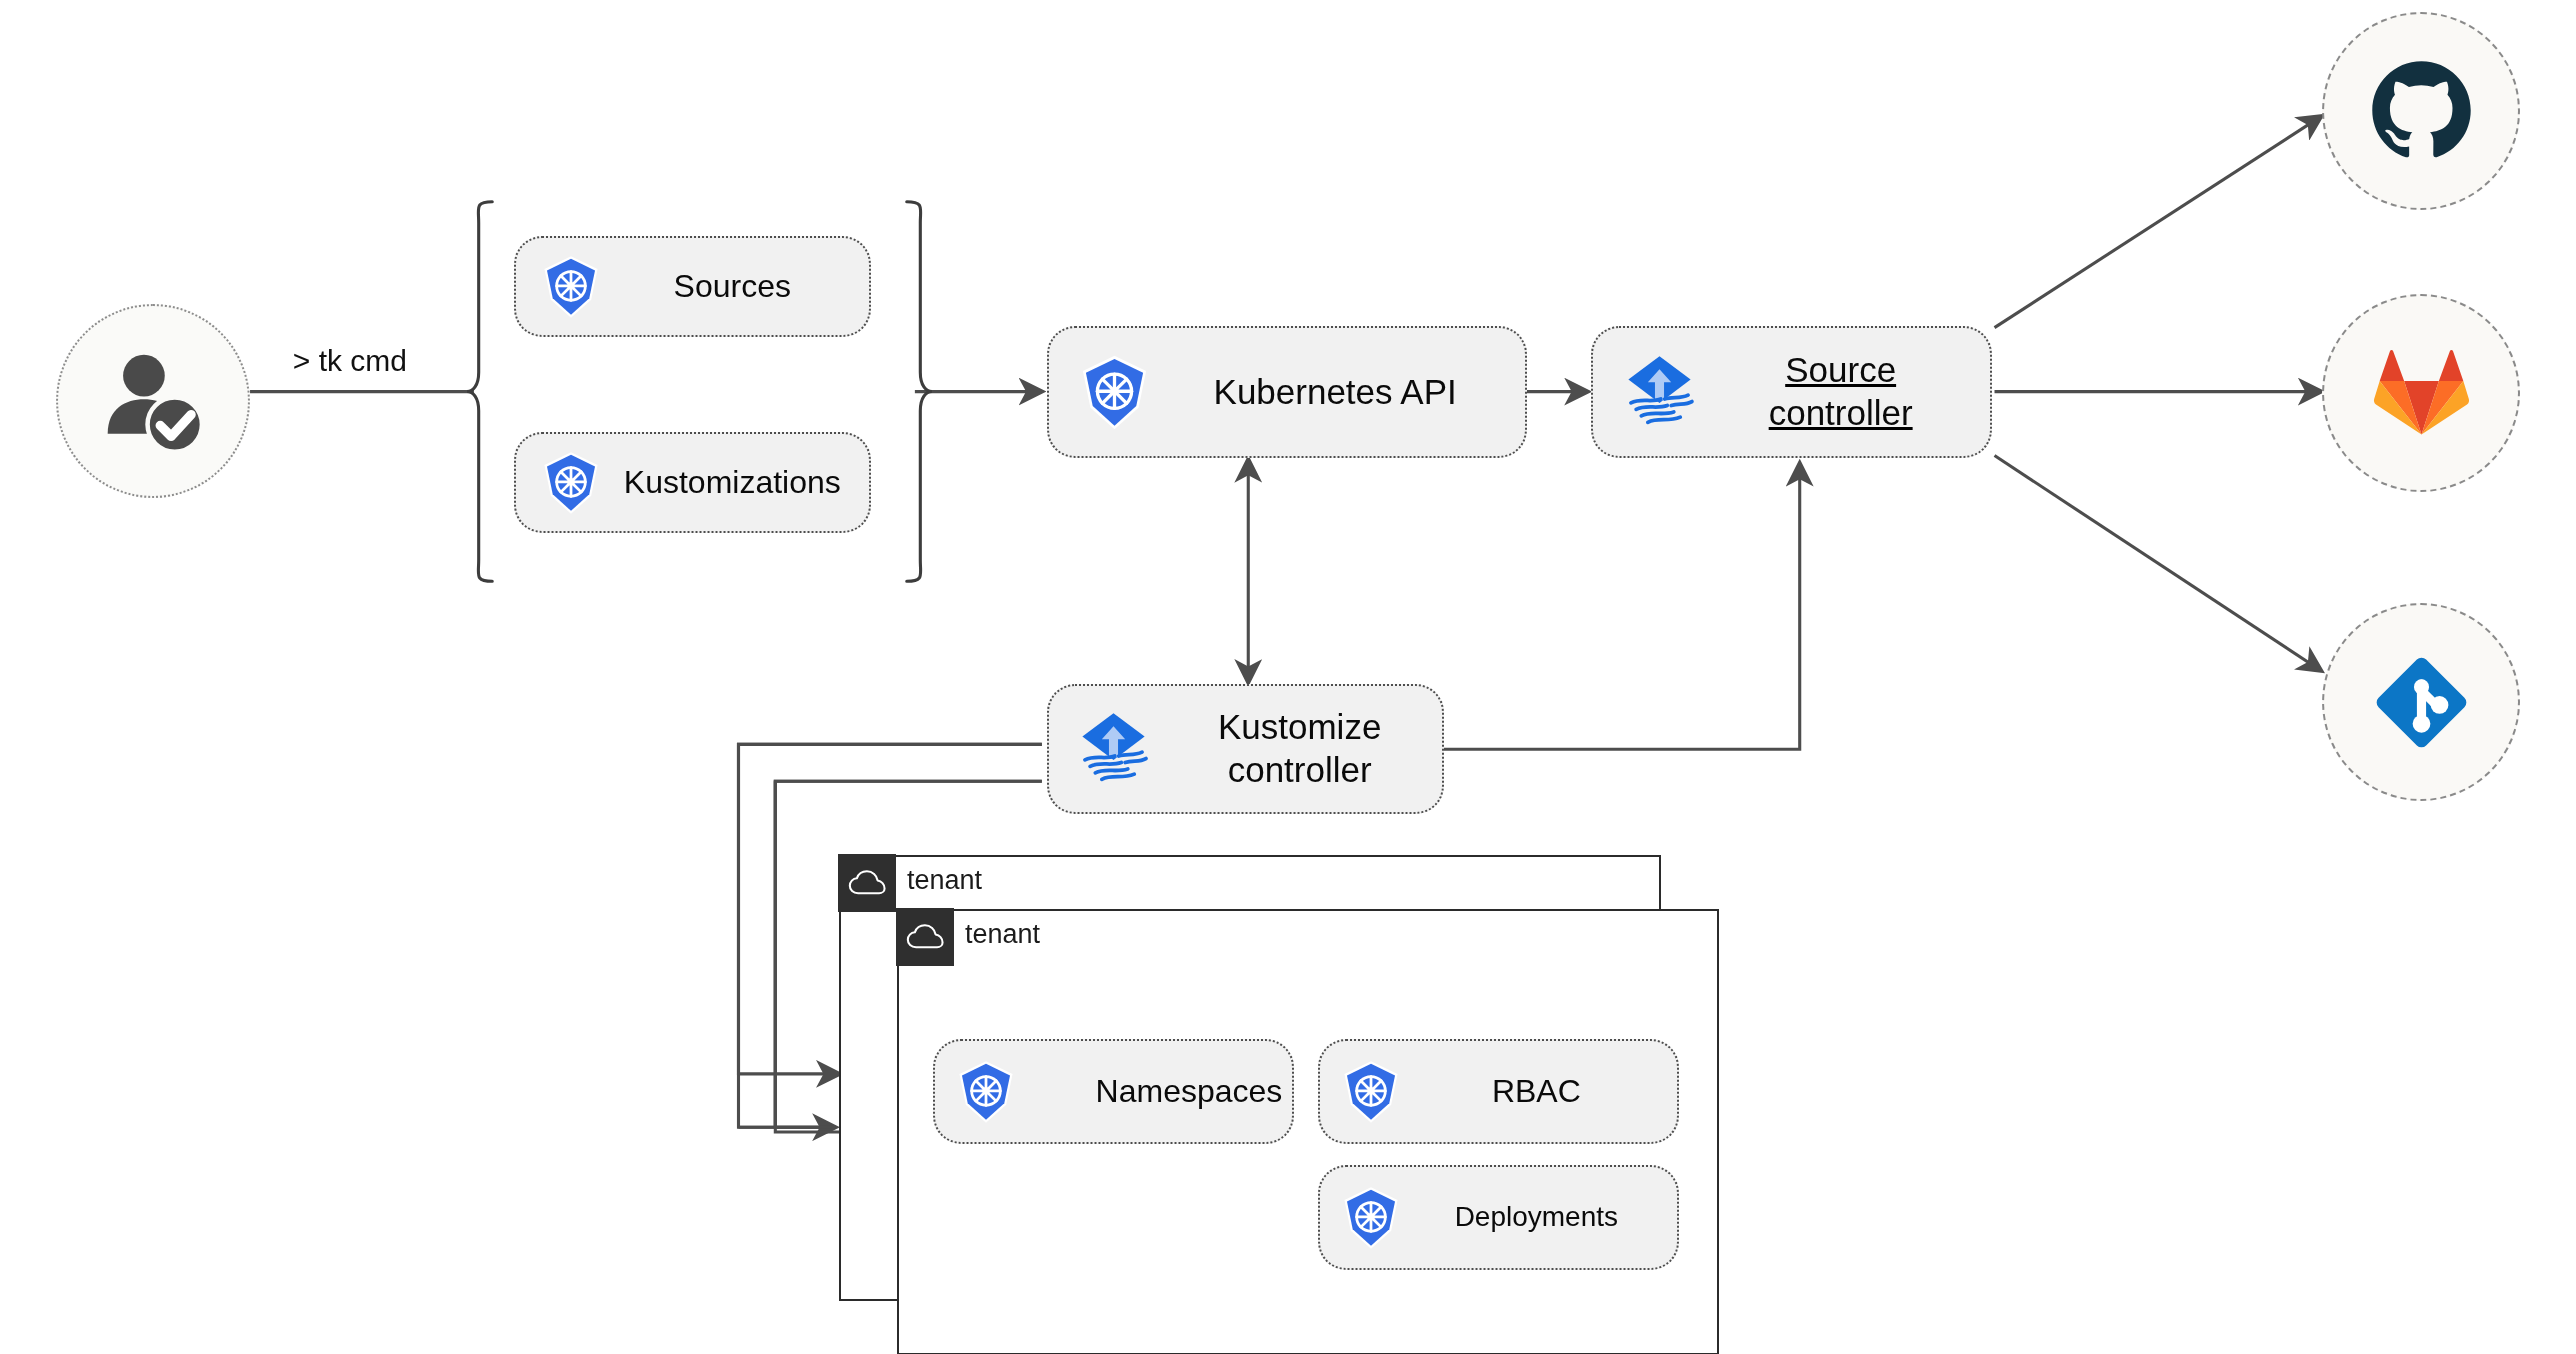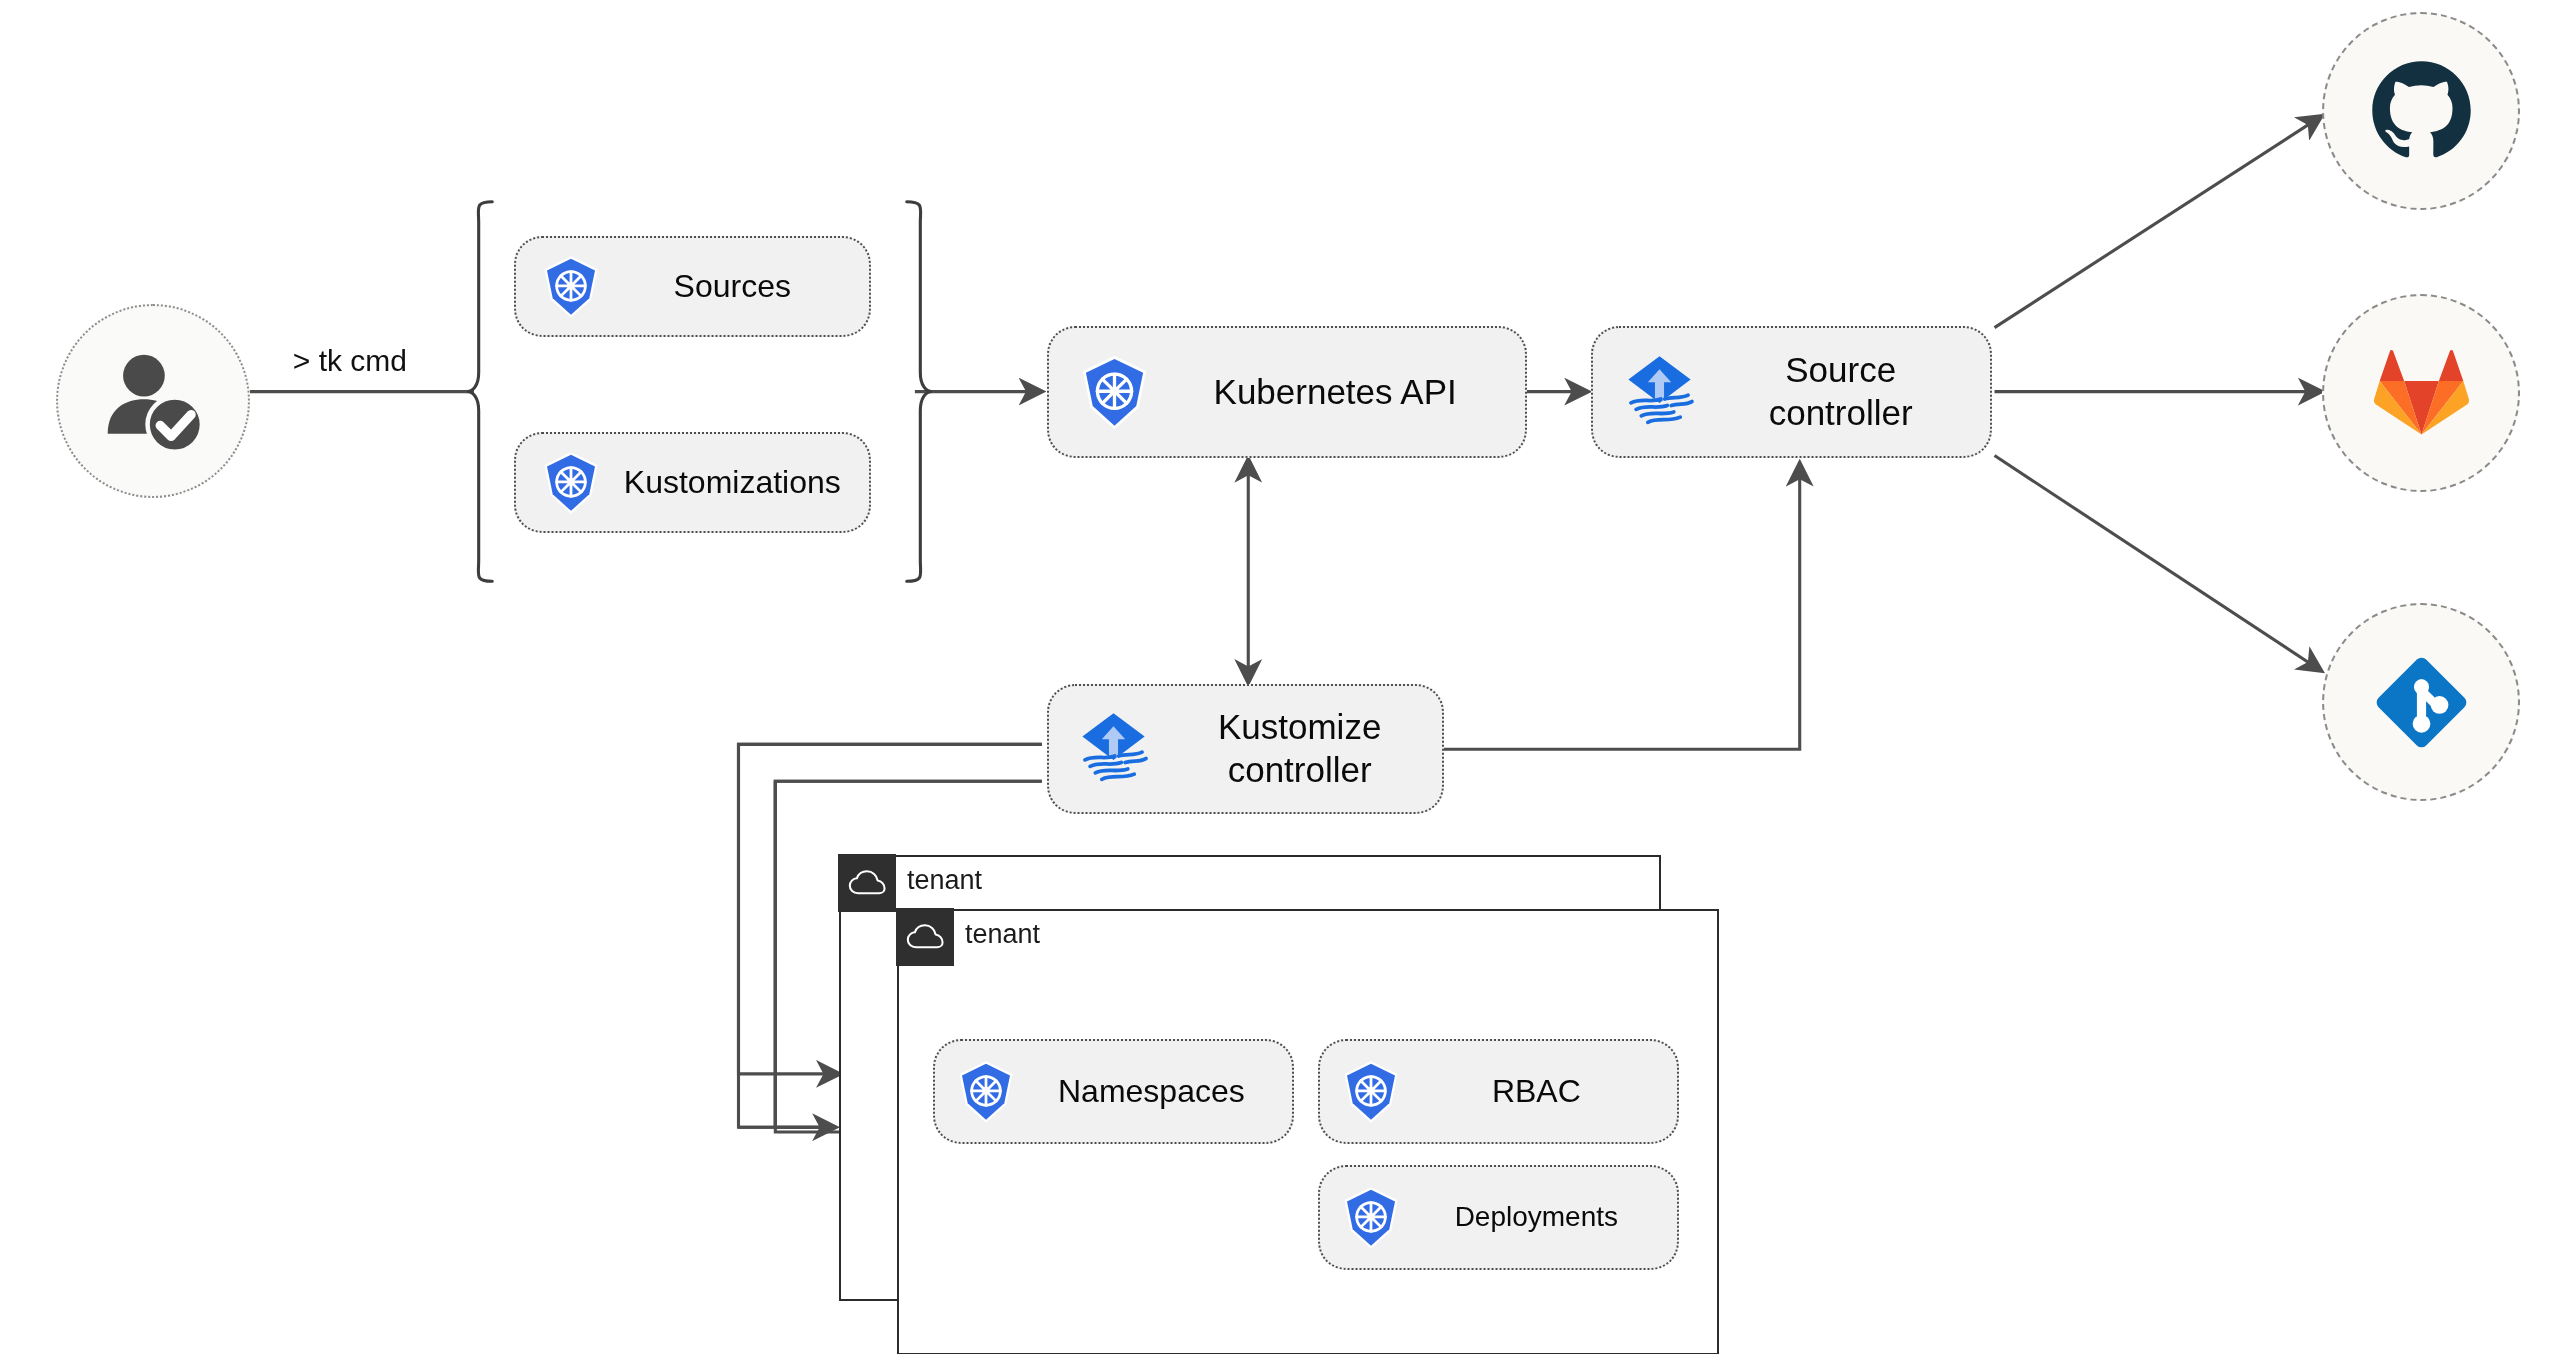--- a/index.html
+++ b/index.html
@@ -211,21 +211,21 @@
           <path d="M22.4 21.4 L29.4 28.4"></path>
             <path d="M34.6 33.6 L41.6 40.6"></path>
           <path d="M41.6 21.4 L34.6 28.4"></path>
             <path d="M29.4 33.6 L22.4 40.6"></path>
         </g>
       </svg>
     </span>
     <span class="lbl" style="font-size:35px;">Kubernetes API</span>
   </div>
 
-  <div class="node" style="left:1591px; top:326px; width:401px; height:132px;">
+  <div class="node" style="left:1591px; top:326px; width:401px; height:132px;text-decoration:underline;">
     <span class="ico" style="margin-left:25px;">
       <svg width="83" height="83" viewBox="0 0 64 64">
         <path d="M32 4 L56 22 L32 40 L8 22 Z" fill="#1A6DE0"></path>
         <path d="M32 14 L41 24 L35.5 24 L35.5 38 L28.5 38 L28.5 24 L23 24 Z" fill="#AFCBF5"></path>
         <g stroke="#1A6DE0" stroke-width="2.9" fill="none" stroke-linecap="round">
           <path d="M10 40 C 18 36 26 40 33 37"></path>
           <path d="M14 45 C 22 41 30 45 38 42"></path>
           <path d="M18 50 C 26 46 34 50 43 47"></path>
           <path d="M23 55 C 31 51 39 55 48 51"></path>
           <path d="M36 37 C 42 35 48 37 54 34"></path>
@@ -328,21 +328,21 @@
               <path d="M32 34.6 L32 44.5"></path>
             <path d="M18.5 31 L28.4 31"></path>
               <path d="M35.6 31 L45.5 31"></path>
             <path d="M22.4 21.4 L29.4 28.4"></path>
               <path d="M34.6 33.6 L41.6 40.6"></path>
             <path d="M41.6 21.4 L34.6 28.4"></path>
               <path d="M29.4 33.6 L22.4 40.6"></path>
           </g>
         </svg>
       </span>
-      <span class="lbl" style="font-size:32px;">Namespaces</span>
+      <span class="lbl" style="font-size:32px;text-align:right;">Namespaces</span>
     </div>
 
     <div class="node" style="left:419px; top:128px; width:361px; height:105px;">
       <span class="ico" style="margin-left:17.4px;">
         <svg width="68" height="68" viewBox="0 0 64 64">
           <path d="M32 3 L57 15 L51 44 L32 61 L13 44 L7 15 Z" fill="#ffffff"></path>
           <path d="M32 5.5 L54.6 16.4 L49.2 42.7 L32 58.2 L14.8 42.7 L9.4 16.4 Z" fill="#326CE5"></path>
           <g stroke="#ffffff" stroke-width="2.6" fill="none" stroke-linecap="round">
             <circle cx="32" cy="31" r="13.5"></circle>
             <circle cx="32" cy="31" r="3.6" fill="#ffffff" stroke="none"></circle>

